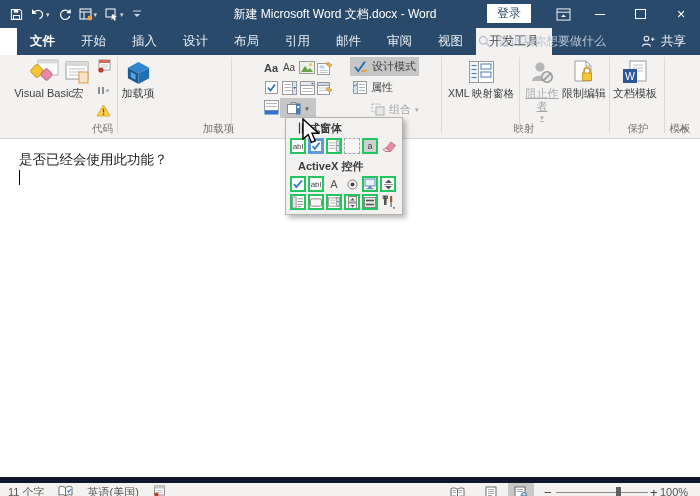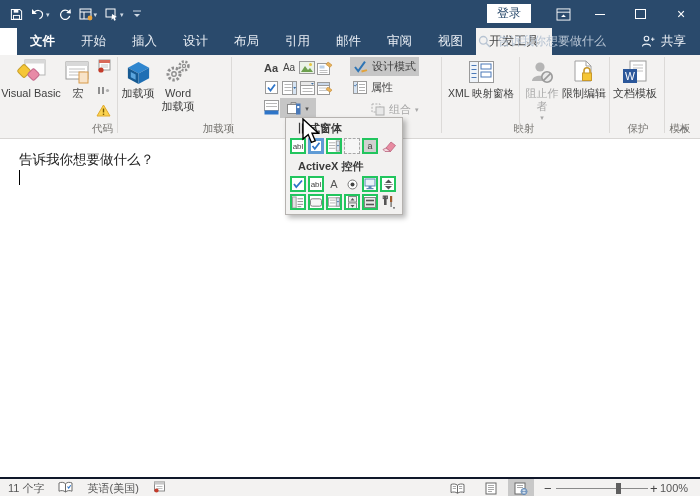--- a/index.html
+++ b/index.html
@@ -28,21 +28,21 @@
   .share{position:absolute;right:14px;top:28px;height:27px;display:flex;align-items:center;gap:6px;
          color:#eef2f7;font-size:12.5px;}
   
   .ribbon{position:absolute;left:0;top:55px;width:700px;height:83px;background:#f3f2f1;border-bottom:1px solid #d8d6d4;}
   .sep{position:absolute;top:2px;height:76px;width:1px;background:#dcdad8;}
   .glabel{position:absolute;top:67px;font-size:10.5px;color:#767470;text-align:center;padding-left:44px;}
   .bigbtn{position:absolute;top:2px;display:flex;flex-direction:column;align-items:center;
           font-size:11px;color:#3f3f3f;text-align:center;cursor:default;}
   .bigbtn .bicon{height:30px;display:flex;align-items:center;justify-content:center;}
   .bigbtn .blabel{line-height:12.5px;}
-  .bigbtn.disabled{color:#a8a8a8;}
+  .bigbtn.disabled{color:#a8a8a8;text-decoration:underline;}
   .smstack{position:absolute;left:96px;display:flex;flex-direction:column;align-items:center;gap:4px;top:4px;}
   .medbtn{position:absolute;display:flex;align-items:center;gap:4px;font-size:11px;color:#3f3f3f;
           height:19px;padding:0 3px;white-space:nowrap;}
   .medbtn.pressed{background:#c6c6c6;}
   .medbtn.disabled{color:#a8a8a8;}
   .cg{position:absolute;width:18px;height:19px;display:flex;align-items:center;justify-content:center;
       font-size:11px;color:#444;}
   .legacybtn{position:absolute;left:280px;top:43px;width:36px;height:20px;background:#c6c6c6;
              display:flex;align-items:center;justify-content:center;gap:2px;}
   .caret-g{color:#555;font-size:7px;line-height:7px;}
@@ -57,21 +57,21 @@
   .mi.nob{border:none;background:transparent;}
   .mi.hl{background:#cde0f5;border-color:#5f9bd5;}
   .mi.shade{background:#d0d0d0;font-size:9px;}
   .mi.dash{border:1px dashed #a8a8a8;background:#f6f6f6;}
   
   .doc{position:absolute;left:0;top:139px;width:700px;height:338px;background:#fff;}
   .doctext{position:absolute;left:19px;top:12px;font-size:13.5px;color:#1c1c1c;}
   .tcaret{position:absolute;left:19px;top:31px;width:1px;height:15px;background:#000;}
   
   .status{position:absolute;left:0;top:477px;width:700px;height:19px;background:#f3f2f1;
-          border-top:2px solid #0f172a;box-sizing:border-box;font-size:11px;color:#565656;}
+          border-top:6px solid #0f172a;box-sizing:border-box;font-size:11px;color:#565656;}
   .status .left{position:absolute;left:8px;top:0;height:18px;display:flex;align-items:center;gap:14px;}
   .viewbtn{position:absolute;top:0;width:26px;height:18px;display:flex;align-items:center;justify-content:center;}
   .viewbtn.pressed{background:#c8c8c8;}
   .ztrack{position:absolute;left:556px;top:9px;width:92px;height:1px;background:#8a8a8a;}
   .zthumb{position:absolute;left:616px;top:4px;width:5px;height:11px;background:#5f5f5f;}
   .zsign{position:absolute;top:0;height:18px;display:flex;align-items:center;font-size:13px;color:#444;}
   .zlabel{position:absolute;left:660px;top:0;height:18px;display:flex;align-items:center;}
   .cursorsvg{position:absolute;left:302px;top:118px;z-index:60;}
 </style>
 </head>
@@ -117,20 +117,21 @@
           </svg>
         <span class="caret">▾</span>
       </span>
       <span class="item">
         <svg width="10" height="10" viewBox="0 0 10 10">
             <line x1="1" y1="2" x2="9" y2="2" stroke="#cfd9e4"></line>
             <path d="M2 5l3 3 3-3z" fill="#cfd9e4"></path>
           </svg>
       </span>
     </div>
+    <div class="apptitle">新建 Microsoft Word 文档.docx - Word</div>
     <div class="signin">登录</div>
     <div class="winbtn" style="left:552px;width:22px">
       <svg width="15" height="13" viewBox="0 0 16 14">
           <rect x="1" y="1" width="14" height="12" fill="none" stroke="#fff"></rect>
           <line x1="1" y1="4.5" x2="15" y2="4.5" stroke="#fff"></line>
           <path d="M8 7l2.6 2.6H5.4z" fill="#fff"></path>
         </svg>
     </div>
     <div class="winbtn" style="left:586px;width:28px">
         <span class="minbar"></span>
@@ -167,21 +168,21 @@
         <circle cx="5.5" cy="3.6" r="2.3" fill="none" stroke="#e8eef5" stroke-width="1.1"></circle>
         <path d="M1.5 11.5c0-3.2 8-3.2 8 0" fill="none" stroke="#e8eef5" stroke-width="1.1"></path>
         <line x1="10" y1="4.2" x2="13.5" y2="4.2" stroke="#e8eef5"></line>
         <line x1="11.7" y1="2.5" x2="11.7" y2="6" stroke="#e8eef5"></line>
       </svg>
     <span>共享</span>
   </div>
 
   <div class="ribbon">
 
-    <div class="bigbtn" style="left:0;width:62px">
+    <div class="bigbtn" style="left:13px;width:62px">
       <div class="bicon">
         <svg width="30" height="26" viewBox="0 0 30 26">
             <rect x="9" y="1" width="20" height="15" fill="#fdfdfd" stroke="#b5b5b5"></rect>
             <rect x="9" y="1" width="20" height="3.5" fill="#d9d9d9"></rect>
             <rect x="3" y="7" width="10" height="10" rx="2" transform="rotate(45 8 12)" fill="#f5c636" stroke="#c9a02c"></rect>
             <rect x="13" y="11" width="9" height="9" rx="2" transform="rotate(45 17.5 15.5)" fill="#e88aa6" stroke="#c4688a"></rect>
           </svg>
       </div>
       <div class="blabel">Visual Basic</div>
     </div>
@@ -229,31 +230,20 @@
     <div class="bigbtn" style="left:119px;width:38px">
       <div class="bicon">
         <svg width="27" height="27" viewBox="0 0 28 28">
             <polygon points="14,3 25,9 14,15 3,9" fill="#2f86cf"></polygon>
             <polygon points="3,9 14,15 14,26 3,20" fill="#175a92"></polygon>
             <polygon points="14,15 25,9 25,20 14,26" fill="#1f6fb4"></polygon>
             <polygon points="6,13.5 11,16.2 11,21.5 6,18.8" fill="#5aa4dd"></polygon>
           </svg>
       </div>
       <div class="blabel">加载项</div>
-    </div>
-    <div class="bigbtn" style="left:158px;width:40px">
-      <div class="bicon">
-        <svg width="28" height="26" viewBox="0 0 28 26">
-            <circle cx="10" cy="15" r="6" fill="none" stroke="#8f8f8f" stroke-width="3" stroke-dasharray="2.4 1.8"></circle>
-            <circle cx="10" cy="15" r="2.2" fill="none" stroke="#8f8f8f" stroke-width="1.4"></circle>
-            <circle cx="20" cy="7" r="4.4" fill="none" stroke="#8f8f8f" stroke-width="2.6" stroke-dasharray="2 1.6"></circle>
-            <circle cx="20" cy="7" r="1.6" fill="none" stroke="#8f8f8f" stroke-width="1.2"></circle>
-          </svg>
-      </div>
-      <div class="blabel">Word 加载项</div>
     </div>
     <div class="glabel" style="left:118px;width:113px">加载项</div>
     <div class="sep" style="left:231px"></div>
 
     <div class="cg" style="left:262px;top:3px;font-weight:bold">Aa</div>
     <div class="cg" style="left:280px;top:3px;font-size:10px">Aa</div>
     <div class="cg" style="left:298px;top:3px">
       <svg width="16" height="13" viewBox="0 0 16 13">
           <rect x="0.5" y="0.5" width="15" height="12" fill="#eaf2e6" stroke="#9a9a9a"></rect>
           <polygon points="2,11 6,5 9,9 11,7 14,11" fill="#6da04e"></polygon>
@@ -531,21 +521,21 @@
           </svg>
       </span>
     </div>
   </div>
 
   <svg class="cursorsvg" width="19" height="27" viewBox="0 0 19 27">
     <polygon points="1,1 1,21 6.2,16.6 9.4,24.4 13.2,22.8 10,15.2 16.4,15.2" fill="#fff" stroke="#000" stroke-width="1.4"></polygon>
   </svg>
 
   <div class="doc">
-    <div class="doctext">告诉我你想要做什么？</div>
+    <div class="doctext">是否已经会使用此功能？</div>
     <div class="tcaret"></div>
   </div>
 
   <div class="status">
     <div class="left">
       <span>11 个字</span>
       <span>
         <svg width="15" height="12" viewBox="0 0 15 12">
             <path d="M1 2c2-1 4.8-1 6.5.8C9.2 1 12 1 14 2v8.2c-2-.9-4.8-.9-6.5.8C5.8 9.3 3 9.3 1 10.2z" fill="#fff" stroke="#6a6a6a"></path>
             <line x1="7.5" y1="2.8" x2="7.5" y2="11" stroke="#6a6a6a"></line>

